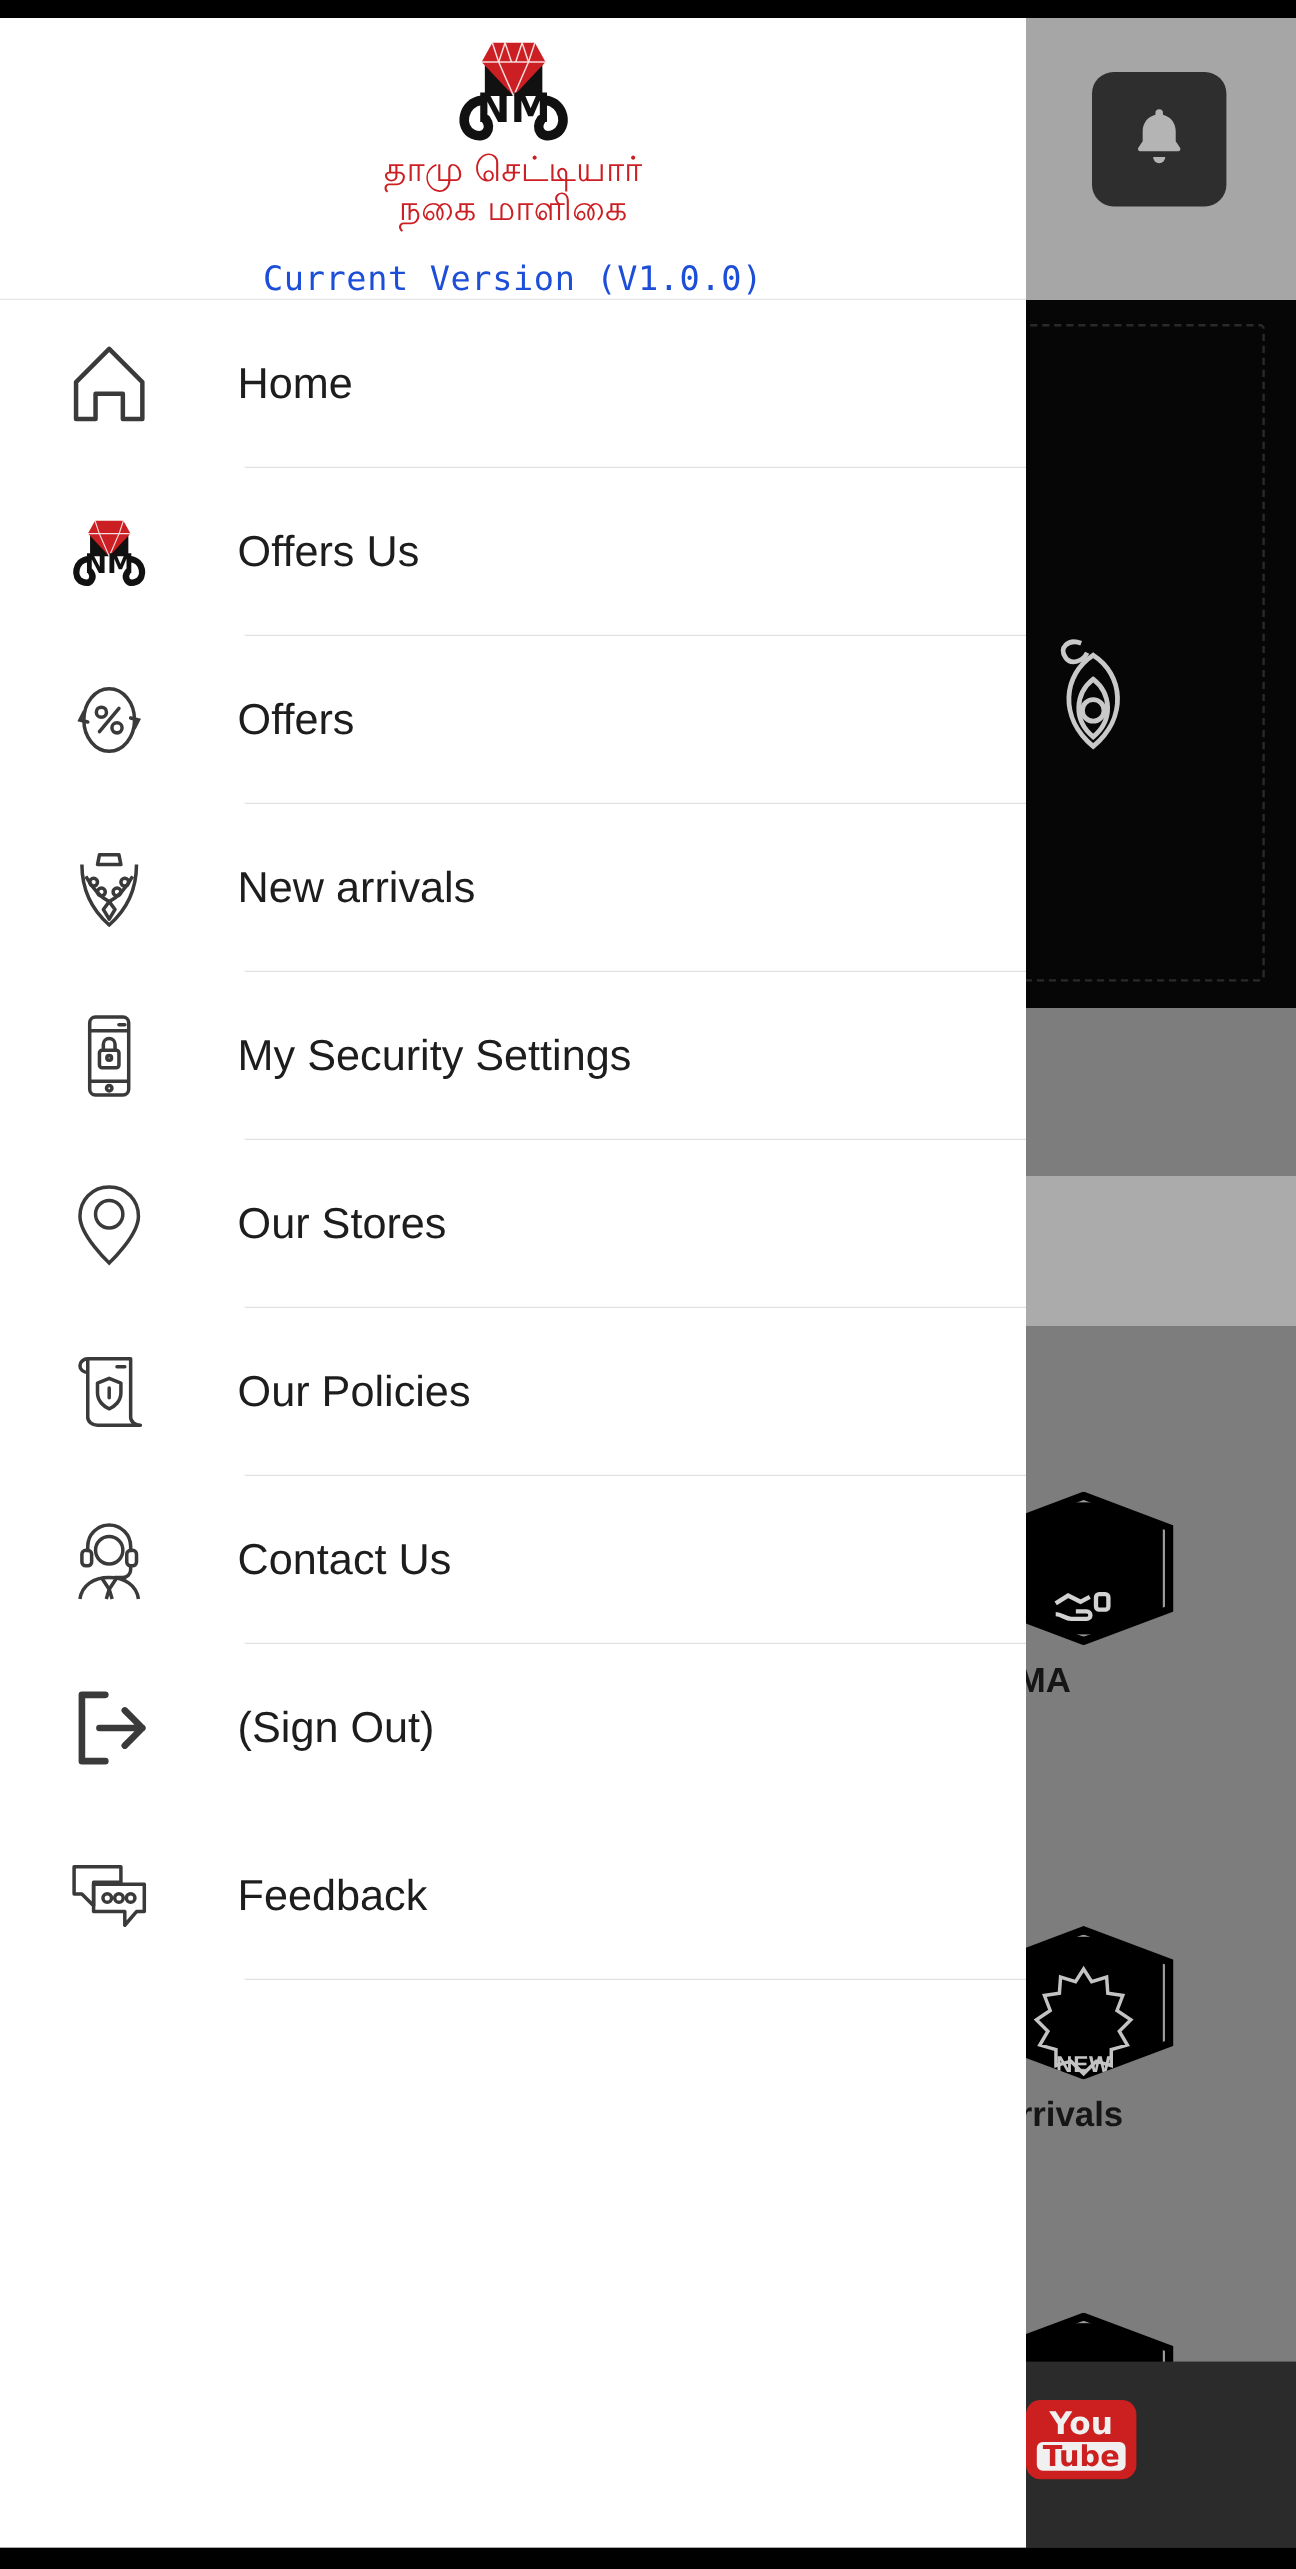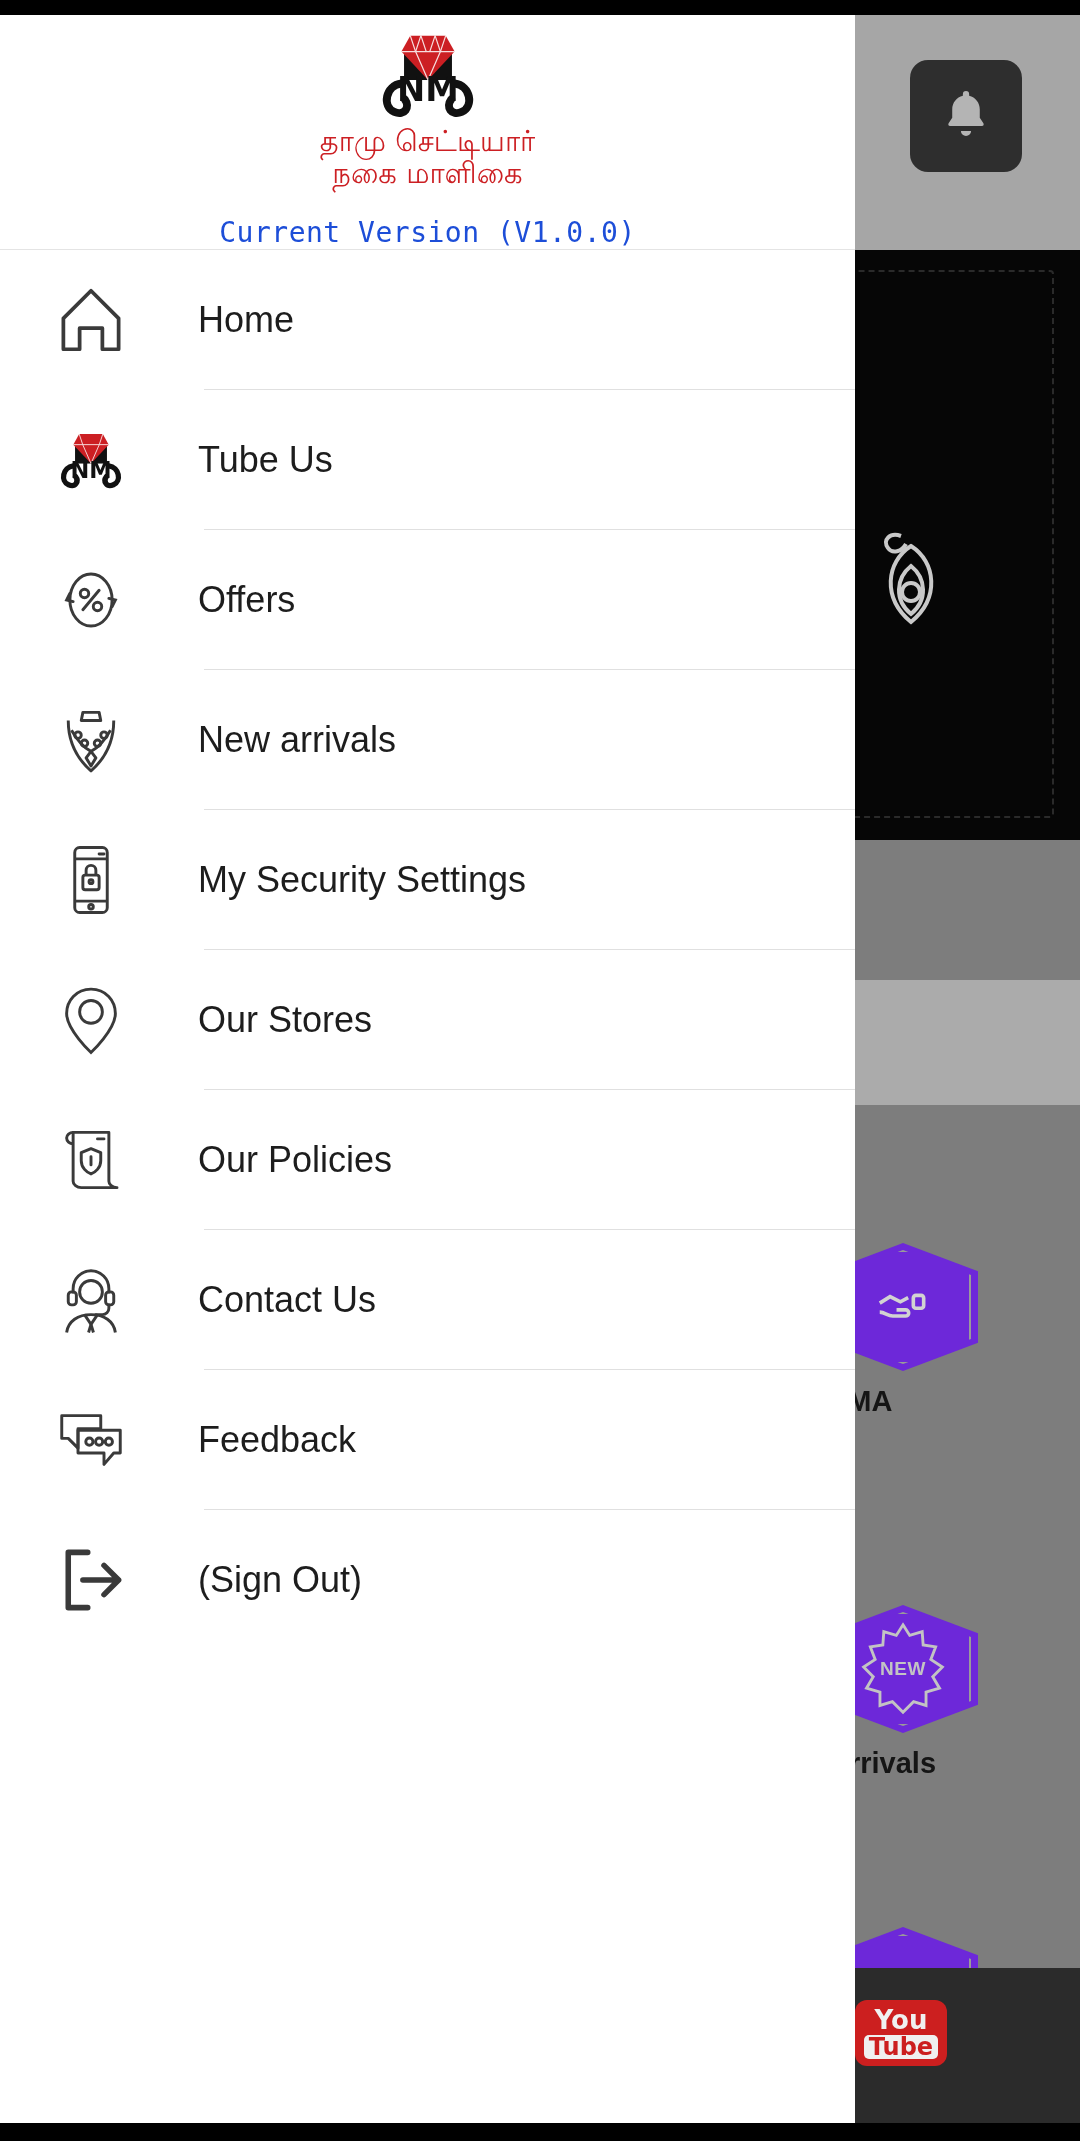--- a/index.html
+++ b/index.html
@@ -81,23 +81,23 @@
 
   
   .bg-tile {
     position: absolute;
     left: 828px;
     width: 250px;
   }
   .tile-badge {
     position: relative;
     width: 150px; height: 128px;
-    background: #6d28d9;
+    background: #000000;
     clip-path: polygon(0% 22%, 50% 0%, 100% 22%, 100% 78%, 50% 100%, 0% 78%);
-    display: flex; align-items: center; justify-content: center;
+    display: flex; align-items: flex-end; justify-content: center;
   }
   .tile-badge::after {
     content: "";
     position: absolute;
     left: 7px; top: 7px; right: 7px; bottom: 7px;
     border: 2px solid #9a9a9a;
     clip-path: polygon(0% 22%, 50% 0%, 100% 22%, 100% 78%, 50% 100%, 0% 78%);
   }
   .tile-badge svg { width: 62px; height: 62px; position: relative; z-index: 2; }
   .tile-newtext {
@@ -330,21 +330,21 @@
             <path d="M46 12 L86 12 L96 30 L66 62 L36 30 Z" fill="#cc1f23"></path>
             <g stroke="#fff" stroke-width="1.6" fill="none" opacity=".85">
               <path d="M46 12 L52 30 L66 62 L80 30 L86 12"></path>
                 <path d="M36 30 L96 30"></path>
             </g>
             <text x="66" y="86" font-family="DejaVu Sans, sans-serif" font-size="38" font-weight="bold" fill="#111" text-anchor="middle">NM</text>
             <path d="M36 66 C18 68 14 92 28 98 C40 103 46 92 40 84" fill="none" stroke="#111" stroke-width="9" stroke-linecap="round"></path>
             <path d="M96 66 C114 68 118 92 104 98 C92 103 86 92 92 84" fill="none" stroke="#111" stroke-width="9" stroke-linecap="round"></path>
           </svg>
         </span>
-        <span class="menu-label">Tube Us</span>
+        <span class="menu-label">Offers Us</span>
         <span class="menu-sep"></span>
       </div>
 
       <div class="menu-item">
         <span class="menu-icon">
           <svg viewBox="0 0 48 48" fill="none" stroke="#3a3a3a" stroke-width="1.8">
             <ellipse cx="24" cy="24" rx="13" ry="16"></ellipse>
             <path d="M11 20 l-2 4 4 1" stroke-linecap="round"></path>
             <path d="M37 28 l2 -4 -4 -1" stroke-linecap="round"></path>
             <circle cx="20" cy="20" r="2.6"></circle>
@@ -425,42 +425,42 @@
             <circle cx="24" cy="19" r="7"></circle>
             <path d="M9 44 c1 -7 7 -11 15 -11 c8 0 14 4 15 11"></path>
             <path d="M20 33 l4 6 4 -6"></path>
             <path d="M24 39 l-1.5 5 M24 39 l1.5 5"></path>
           </svg>
         </span>
         <span class="menu-label">Contact Us</span>
         <span class="menu-sep"></span>
       </div>
 
+      <div class="menu-item no-sep">
+        <span class="menu-icon">
+          <svg viewBox="0 0 48 48" fill="none" stroke="#3a3a3a" stroke-width="3.4" stroke-linecap="round" stroke-linejoin="round">
+            <path d="M22 7 H10 v34 h12"></path>
+            <path d="M19 24 h22 M32 15 l9 9 -9 9"></path>
+          </svg>
+        </span>
+        <span class="menu-label">(Sign Out)</span>
+
+      </div>
+
       <div class="menu-item">
         <span class="menu-icon">
           <svg viewBox="0 0 48 48" fill="none" stroke="#3a3a3a" stroke-width="1.8" stroke-linejoin="round">
             <path d="M6 9 h24 v8 H16 v12 l-6 -6 H6 Z"></path>
             <path d="M16 18 h26 v14 h-4 l-6 7 v-7 H16 Z"></path>
             <circle cx="23" cy="25" r="2.2"></circle>
             <circle cx="29" cy="25" r="2.2"></circle>
             <circle cx="35" cy="25" r="2.2"></circle>
           </svg>
         </span>
         <span class="menu-label">Feedback</span>
         <span class="menu-sep"></span>
       </div>
 
-      <div class="menu-item no-sep">
-        <span class="menu-icon">
-          <svg viewBox="0 0 48 48" fill="none" stroke="#3a3a3a" stroke-width="3.4" stroke-linecap="round" stroke-linejoin="round">
-            <path d="M22 7 H10 v34 h12"></path>
-            <path d="M19 24 h22 M32 15 l9 9 -9 9"></path>
-          </svg>
-        </span>
-        <span class="menu-label">(Sign Out)</span>
-
-      </div>
-
     </div>
   </div>
 
   <div class="statusbar-bottom"></div>
 </div>
 
 </body></html>

